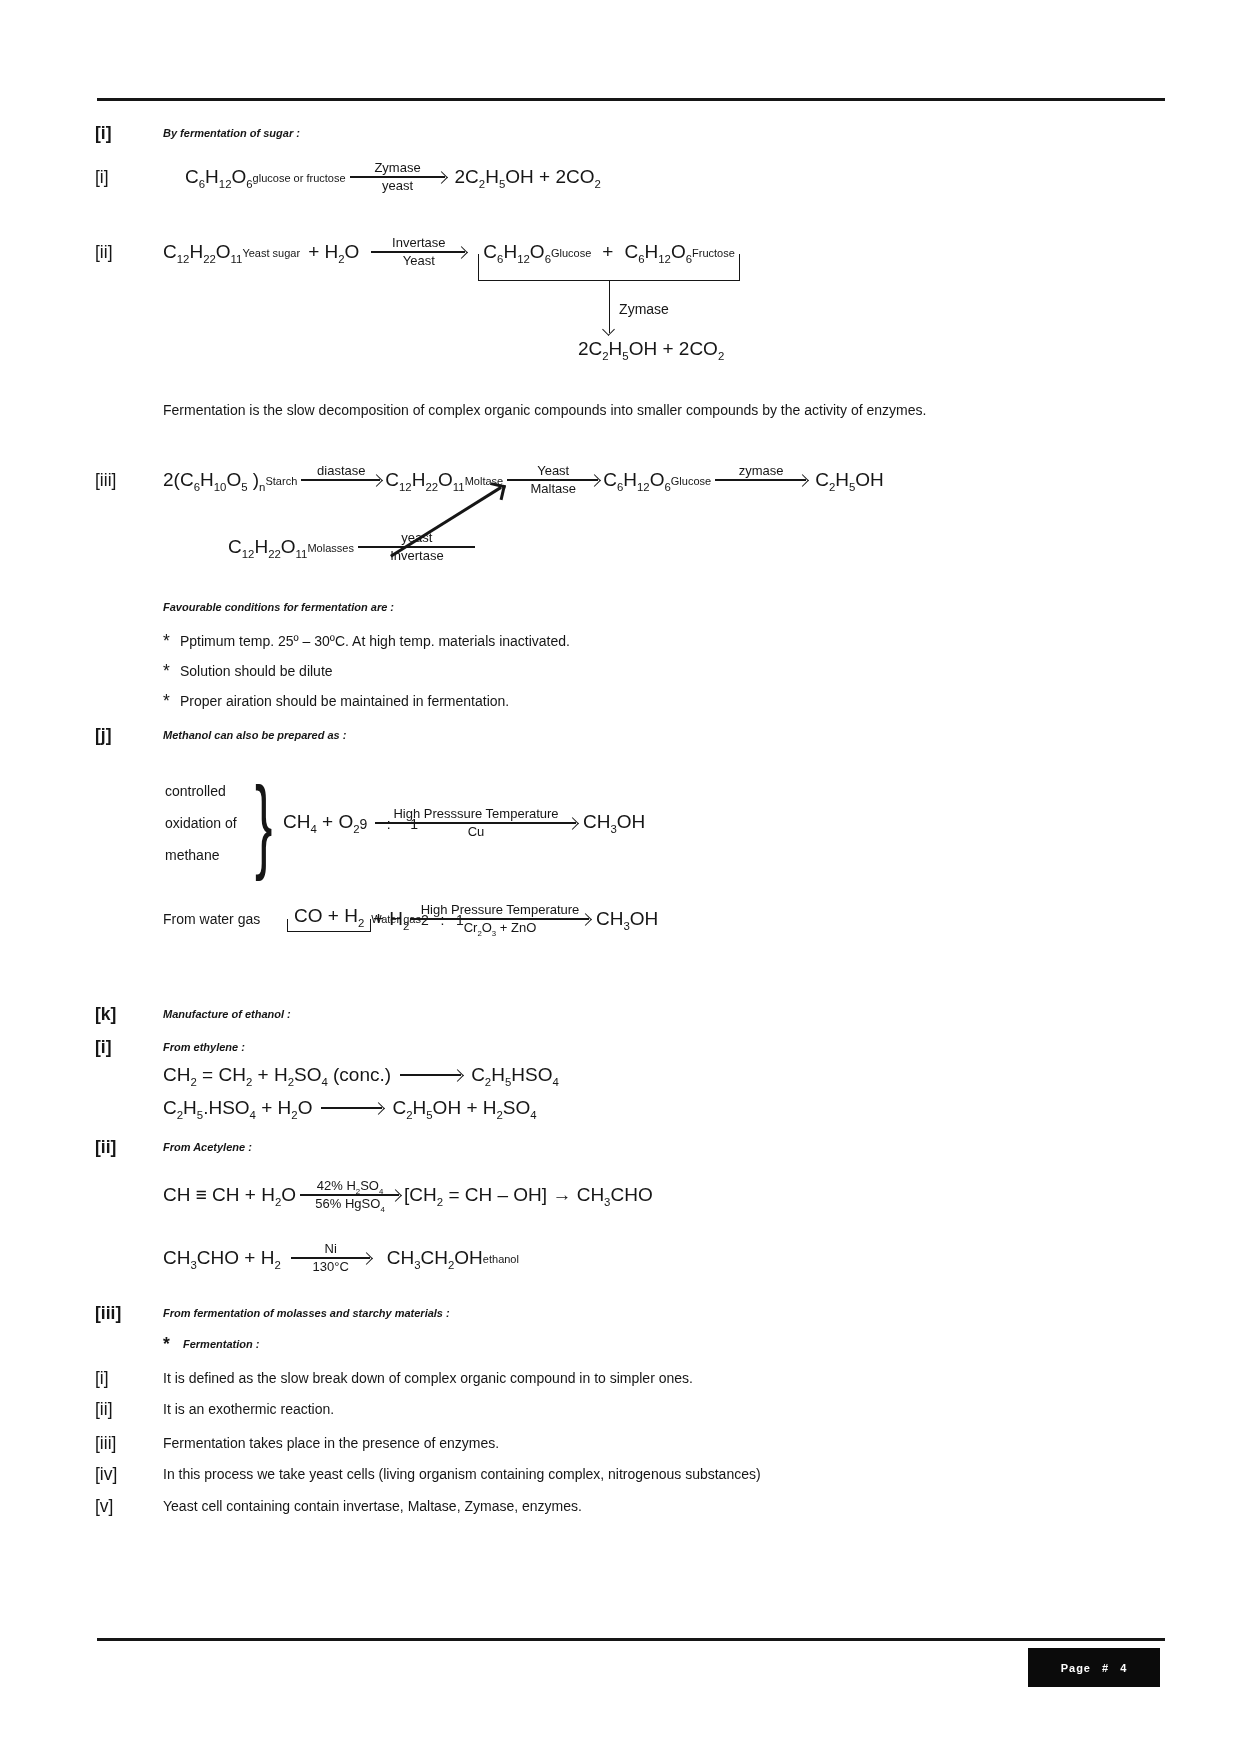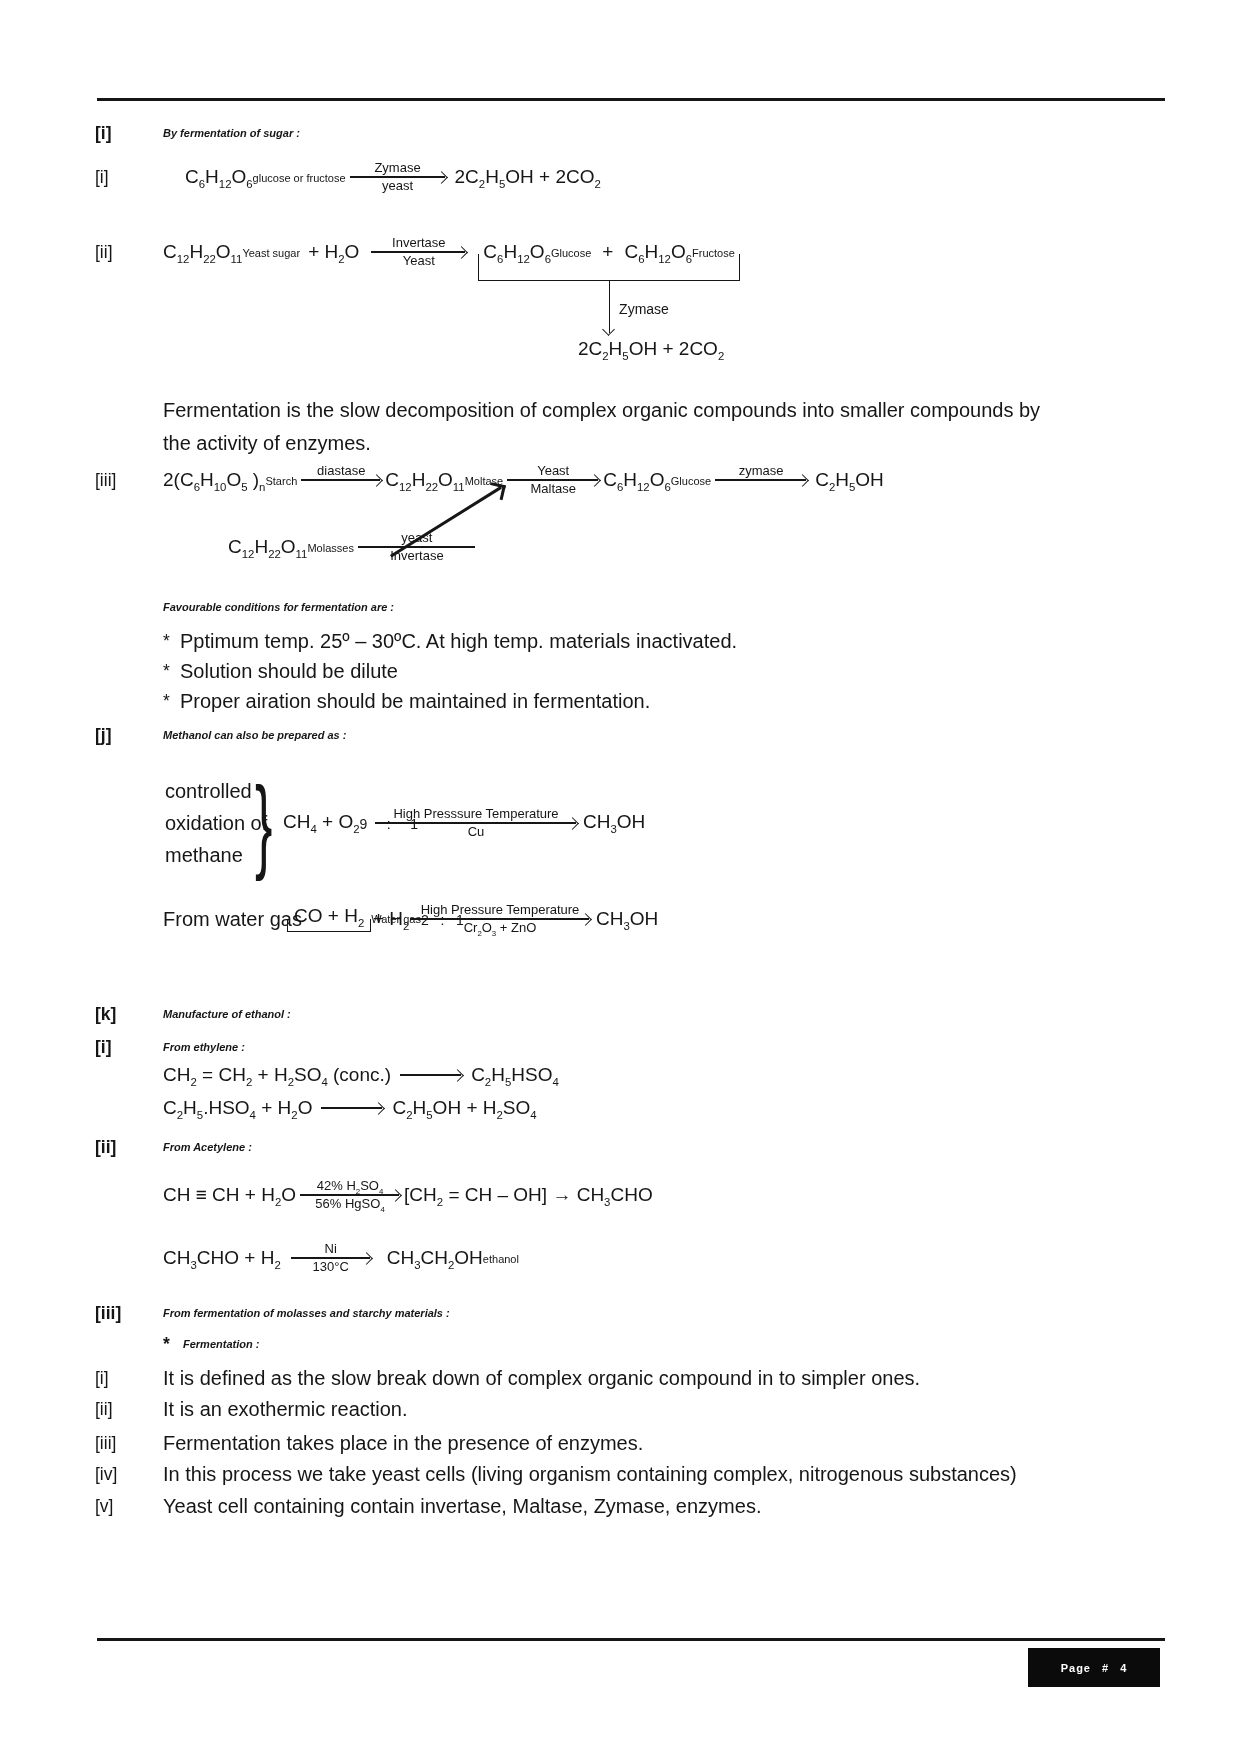--- a/index.html
+++ b/index.html
@@ -2,21 +2,21 @@
 <html><head>
 <meta charset="utf-8">
 <style>
   * { margin:0; padding:0; box-sizing:border-box; }
   html,body { background:#e8e8e8; }
   body { font-family:"Liberation Sans", sans-serif; color:#161616; }
   .page { position:relative; width:1240px; height:1754px; background:#ffffff; margin:0 auto; overflow:hidden; }
   .abs { position:absolute; }
   .rule { position:absolute; left:97px; width:1068px; height:3px; background:#161616; }
   .h { font-weight:bold; font-size:11px; line-height:24px; white-space:nowrap;font-style:italic; }
-  .body-t { font-size:20px; line-height:24px; }
+  .body-t { font-size:14px; line-height:24px; }
   .lh32 { line-height:32px; }
   .para { line-height:33px; }
   .ilabel { font-size:17.5px; line-height:24px; width:68px; flex:none; }
   .b { font-weight:bold; }
   .chem { font-size:19px; line-height:24px; white-space:nowrap; font-weight:normal; }
   sub { font-size:0.6em; line-height:0; }
   .stack { display:flex; flex-direction:row; align-items:center; flex:none;justify-content:space-between; }
   .note { font-size:11px; line-height:15px; margin-top:2px; white-space:nowrap; }
   .ratio { font-size:14px; line-height:16px; margin-top:4px; white-space:pre; }
   .rxnrow { position:absolute; display:flex; align-items:flex-start; }

